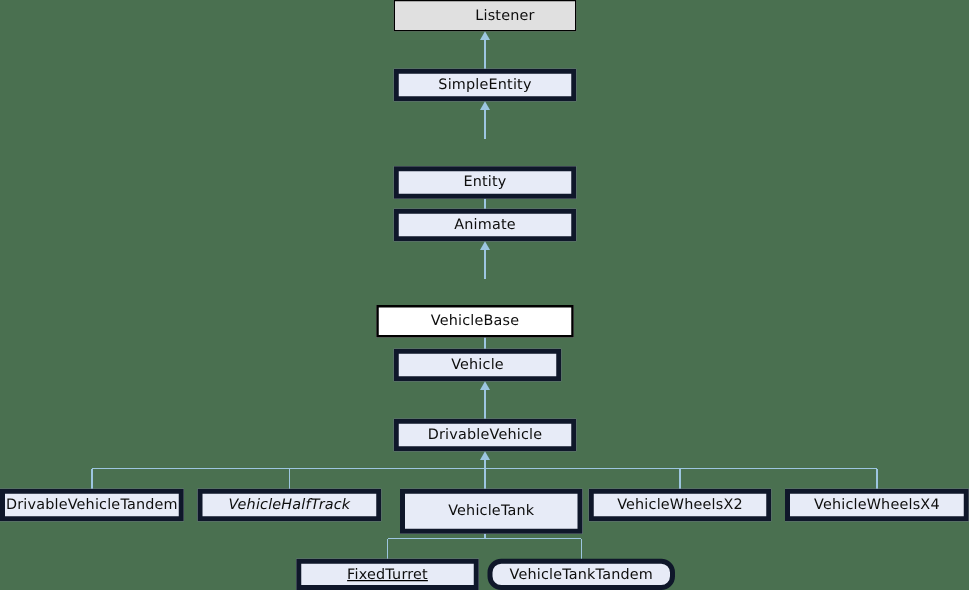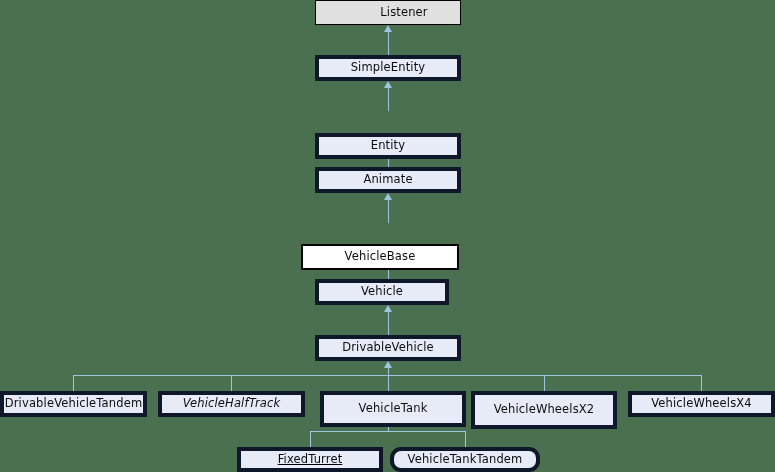--- a/index.html
+++ b/index.html
@@ -115,21 +115,21 @@
       </div>
       <div class="node" style="left: 0px; top: 391px; width: 147px; height: 26px;">
         <span class="label">DrivableVehicleTandem</span>
       </div>
       <div class="node" style="left: 158px; top: 391px; width: 147px; height: 26px; font-style: italic;">
         <span class="label">VehicleHalfTrack</span>
       </div>
       <div class="node" style="left: 320px; top: 391px; width: 146px; height: 36px;">
         <span class="label">VehicleTank</span>
       </div>
-      <div class="node" style="left: 471px; top: 391px; width: 146px; height: 38px;">
+      <div class="node" style="left: 471px; top: 391px; width: 146px; height: 26px;">
         <span class="label">VehicleWheelsX2</span>
       </div>
       <div class="node" style="left: 628px; top: 391px; width: 147px; height: 26px;">
         <span class="label">VehicleWheelsX4</span>
       </div>
       <div class="node" style="left: 237px; top: 447px; width: 146px; height: 25px; text-decoration: underline;">
         <span class="label">FixedTurret</span>
       </div>
       <div class="node" style="left: 390px; top: 447px; width: 150px; height: 25px; border-radius: 11px;">
         <span class="label">VehicleTankTandem</span>

